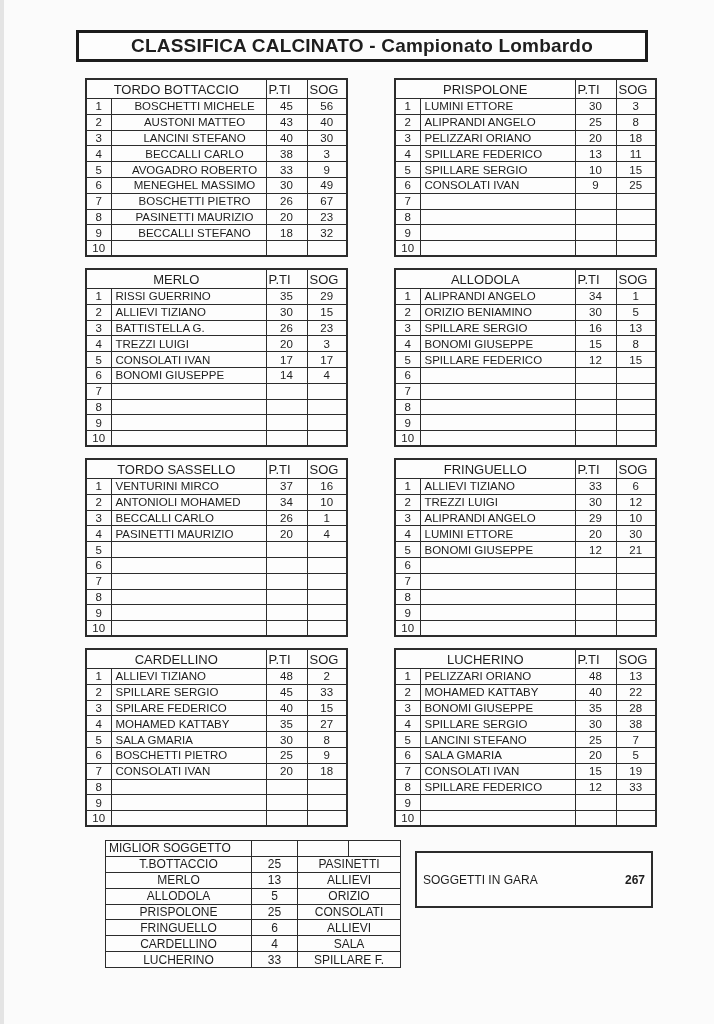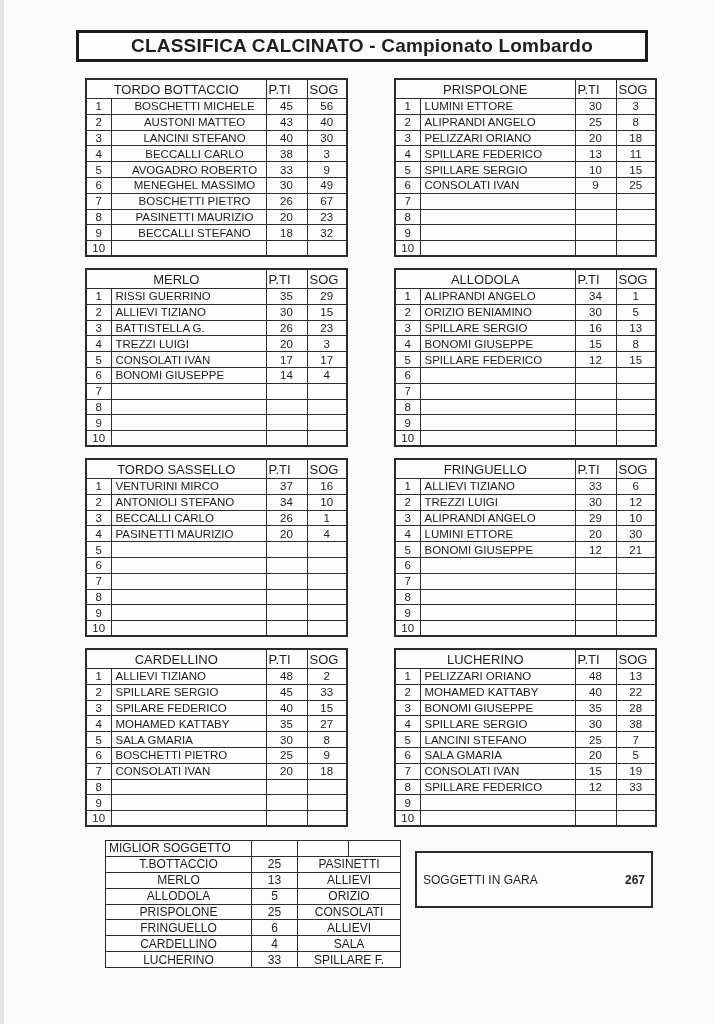--- a/index.html
+++ b/index.html
@@ -392,21 +392,21 @@
     </thead>
   <tbody>
       <tr>
         <td>1</td>
         <td>VENTURINI MIRCO</td>
         <td>37</td>
         <td>16</td>
       </tr>
       <tr>
         <td>2</td>
-        <td>ANTONIOLI STEFANO</td>
+        <td>ANTONIOLI MOHAMED</td>
         <td>34</td>
         <td>10</td>
       </tr>
       <tr>
         <td>3</td>
         <td>BECCALLI CARLO</td>
         <td>26</td>
         <td>1</td>
       </tr>
       <tr>

